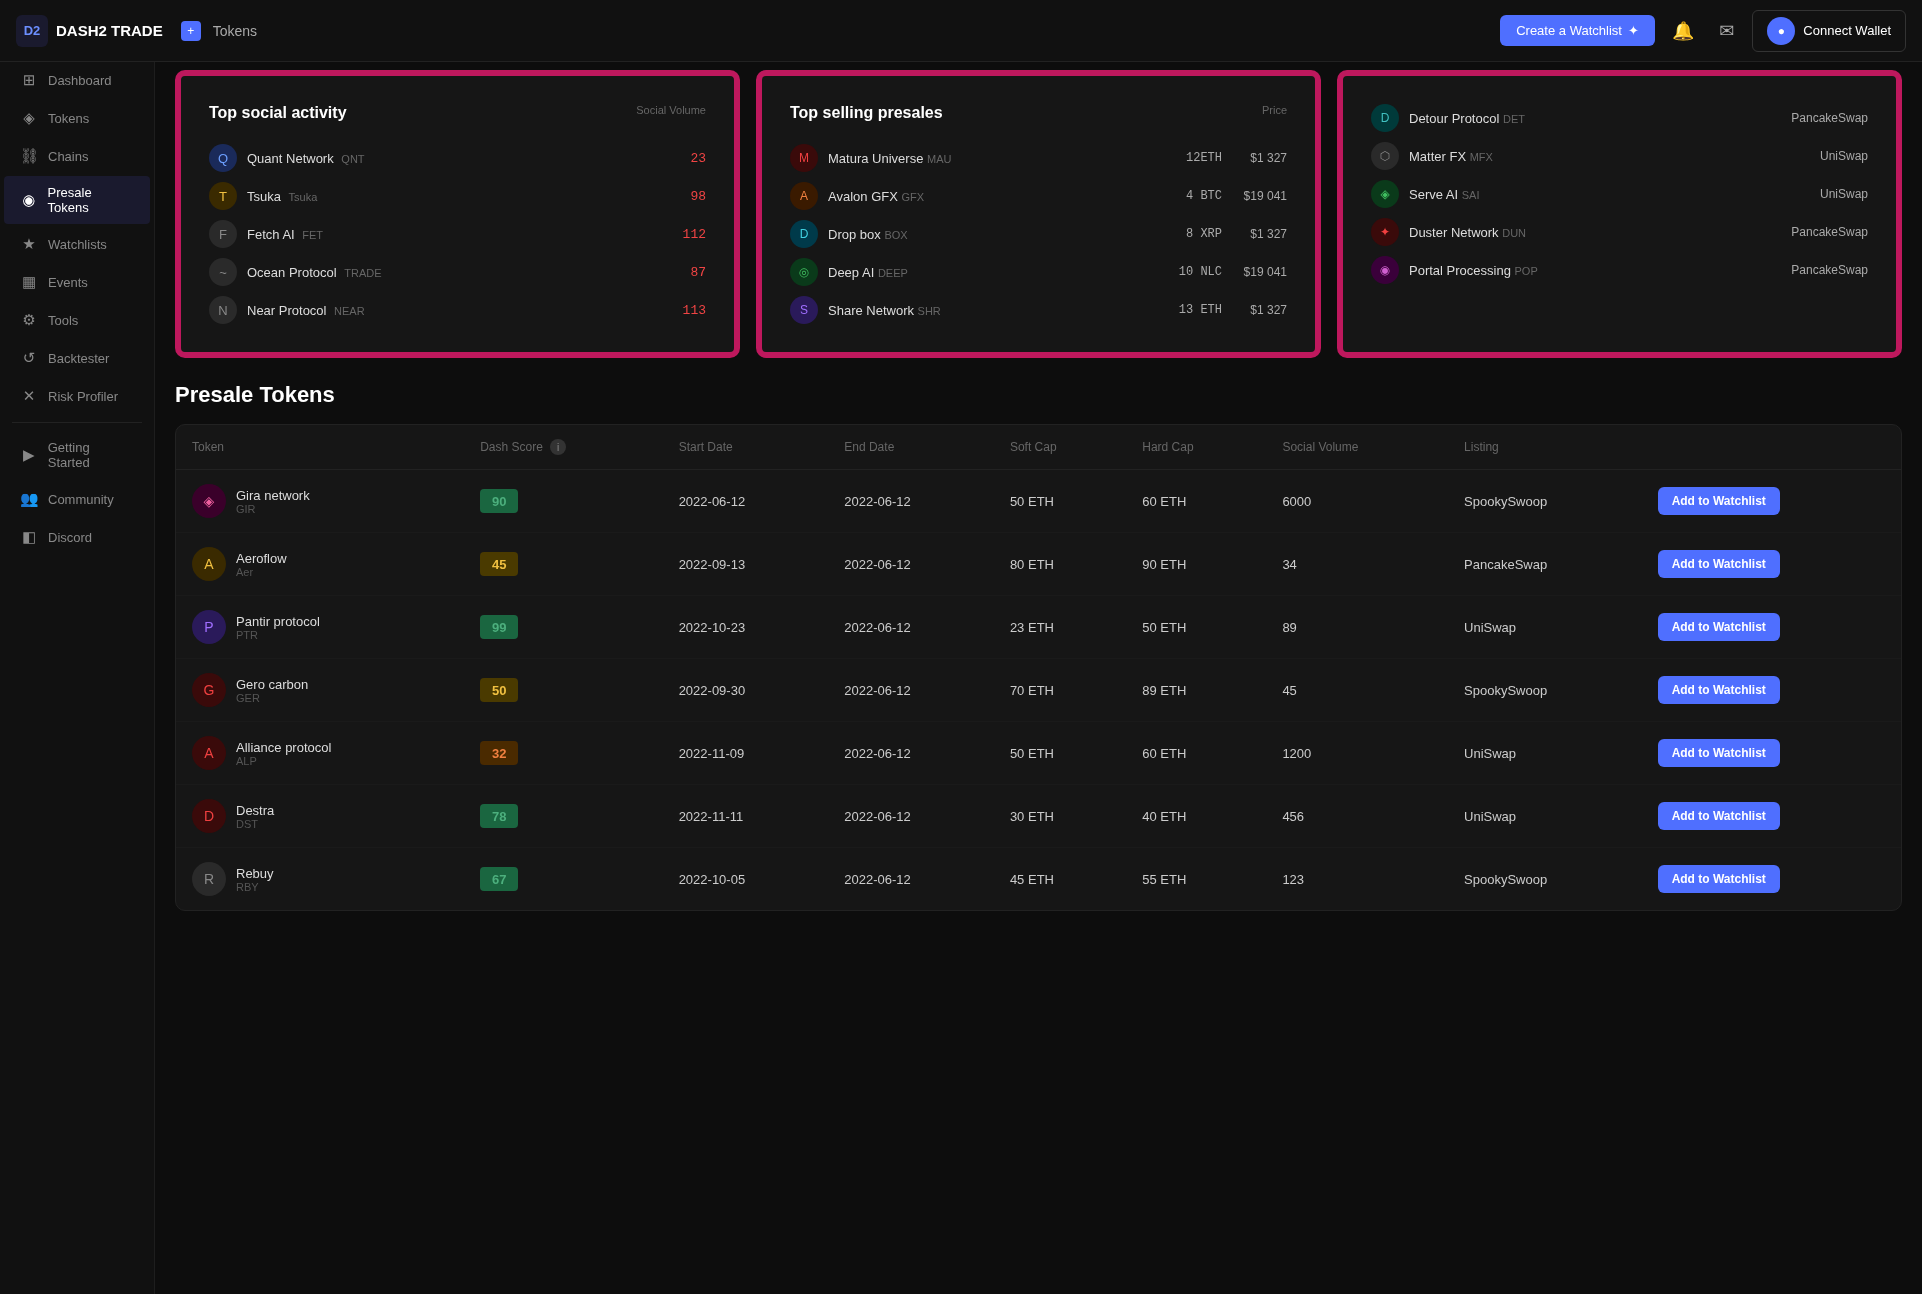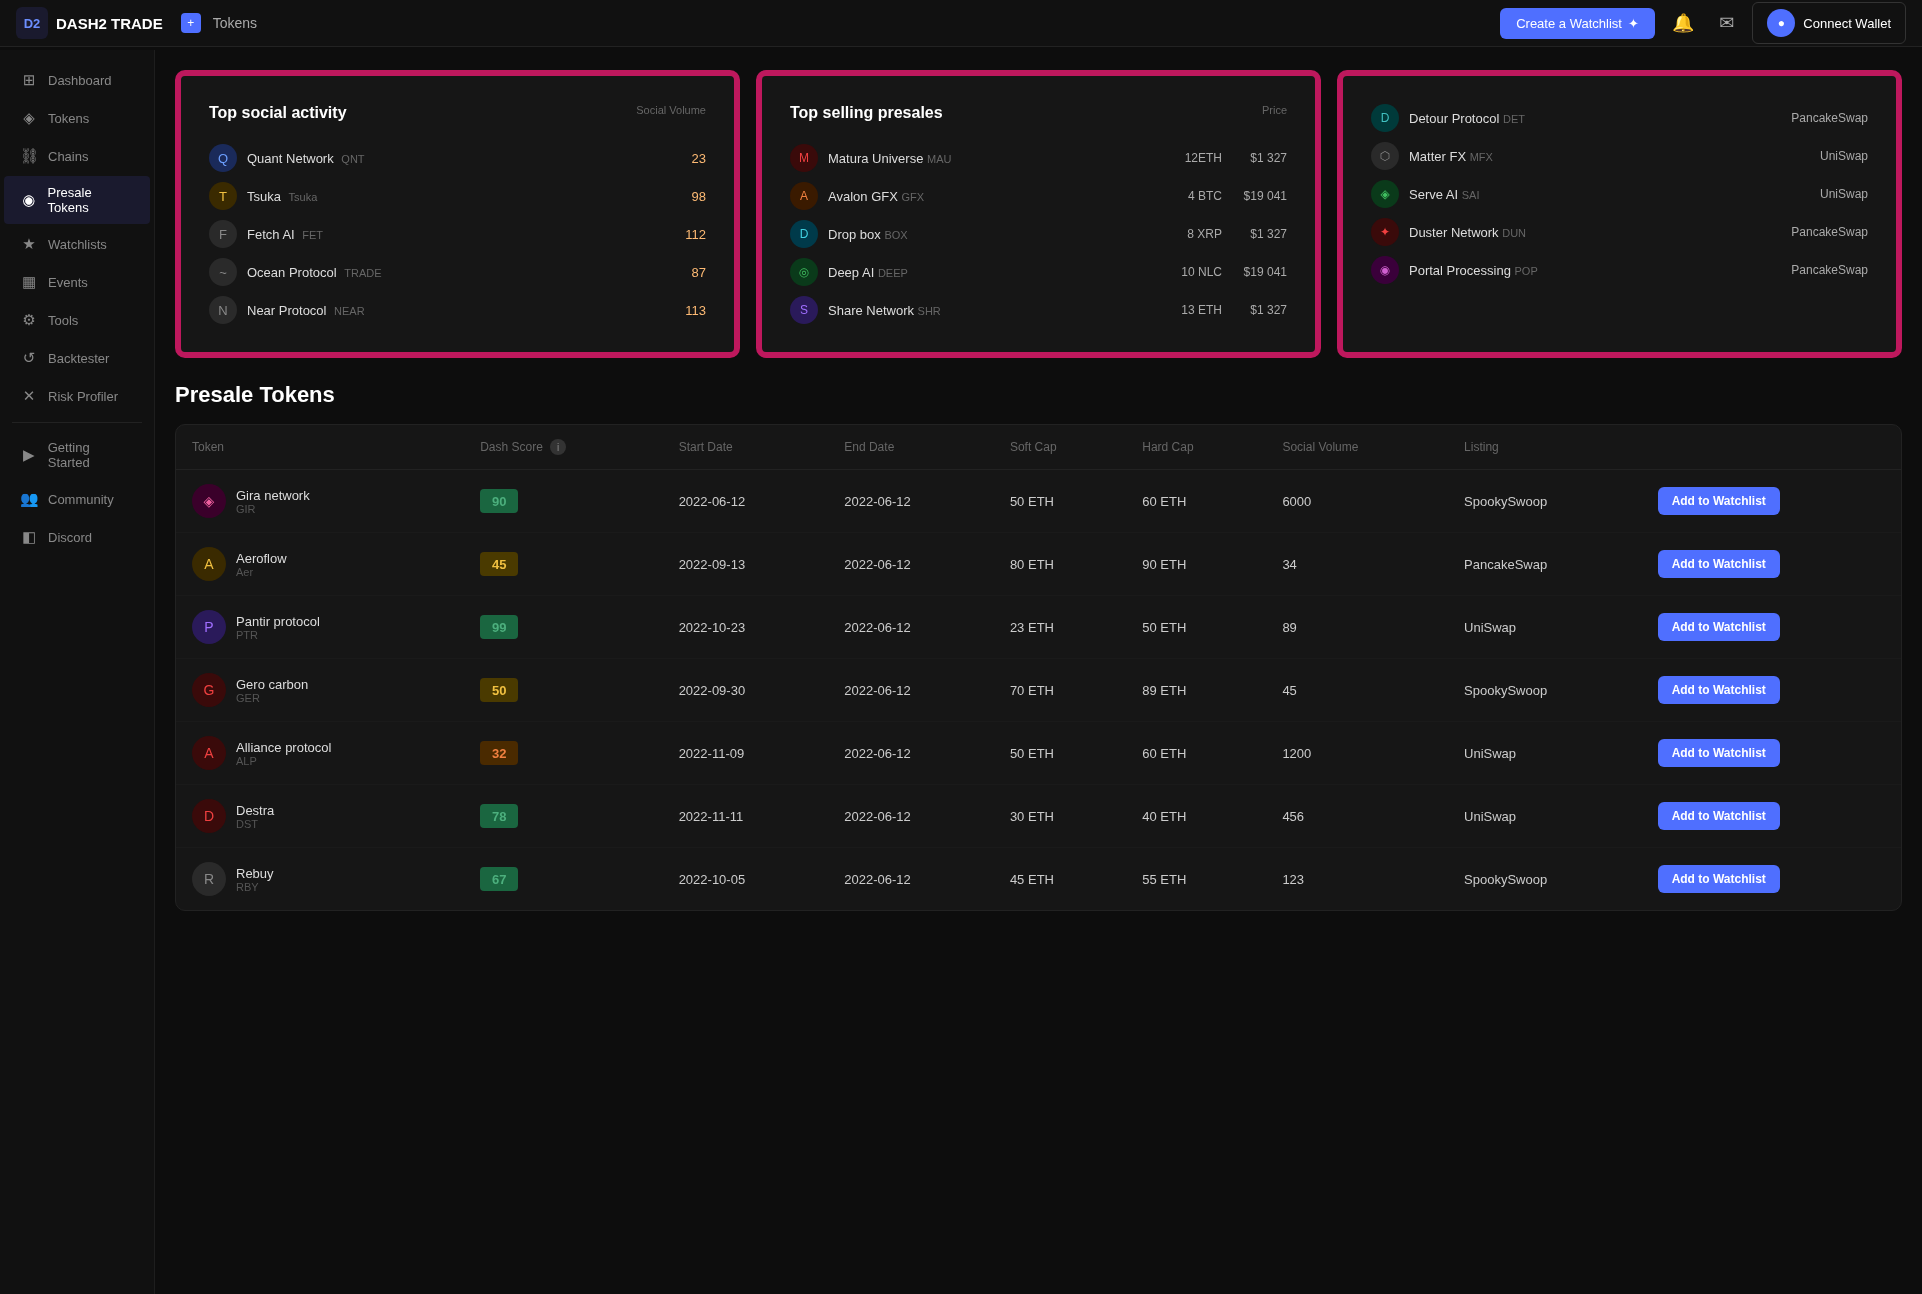--- a/index.html
+++ b/index.html
@@ -1,19 +1,19 @@
 <!DOCTYPE html>
 <html><head>
   <meta charset="utf-8">
   <style>
     * { box-sizing: border-box; margin: 0; padding: 0; }
     body { background: #0d0d0d; color: #fff; font-family: -apple-system, BlinkMacSystemFont, 'Segoe UI', sans-serif; font-size: 14px; overflow-x: hidden; }
 
     
-    .topbar { display: flex; align-items: center; height: 47px; background: #111; border-bottom: 1px solid #222; padding: 0 16px; gap: 12px; position: fixed; top: 0; left: 0; right: 0; z-index: 100; }
+    .topbar { display: flex; align-items: center; height: 62px; background: #111; border-bottom: 1px solid #222; padding: 0 16px; gap: 12px; position: fixed; top: 0; left: 0; right: 0; z-index: 100; }
     .topbar-logo { display: flex; align-items: center; gap: 8px; font-weight: 700; font-size: 15px; color: #fff; }
     .logo-icon { width: 32px; height: 32px; background: #1a1a2e; border-radius: 6px; display: flex; align-items: center; justify-content: center; color: #6c8fff; font-weight: 900; font-size: 13px; }
     .topbar-page-title { color: #aaa; font-size: 14px; }
     .topbar-spacer { flex: 1; }
     .topbar-create-btn { background: #4f6fff; color: #fff; border: none; border-radius: 6px; padding: 8px 16px; cursor: pointer; font-size: 13px; display: flex; align-items: center; gap: 6px; text-align: right; }
     .topbar-icon-btn { background: none; border: none; color: #aaa; cursor: pointer; font-size: 18px; padding: 6px; }
     .topbar-connect-btn { display: flex; align-items: center; gap: 8px; background: none; border: 1px solid #333; border-radius: 6px; color: #fff; padding: 6px 14px; cursor: pointer; font-size: 13px; }
     .topbar-avatar { width: 28px; height: 28px; border-radius: 50%; background: #4f6fff; display: flex; align-items: center; justify-content: center; font-size: 12px; }
 
     
@@ -30,28 +30,28 @@
     .cards-row { display: grid; grid-template-columns: 1fr 1fr 1fr; gap: 16px; margin-bottom: 24px; }
     .card { background: #161616; border-radius: 10px; padding: 28px; border: 6px solid #be185d; }
     .card-title { font-size: 16px; font-weight: 600; color: #fff; margin-bottom: 4px; }
     .card-subtitle { font-size: 11px; color: #666; text-align: right; margin-bottom: 14px; }
     .card-header { display: flex; justify-content: space-between; align-items: flex-start; margin-bottom: 14px; }
     .card-rows { display: flex; flex-direction: column; gap: 10px; }
     .card-row { display: flex; align-items: center; gap: 10px; }
     .card-row-icon { width: 28px; height: 28px; border-radius: 50%; background: #222; display: flex; align-items: center; justify-content: center; font-size: 13px; flex-shrink: 0; }
     .card-row-name { font-size: 13px; color: #ddd; flex: 1; }
     .card-row-ticker { font-size: 11px; color: #666; margin-left: 4px; }
-    .card-row-value { font-size: 13px; color: #fdba74; }
+    .card-row-value { font-size: 13px; color: #ef4444; font-family: Liberation Mono, monospace; }
 
     
     .presale-row { display: flex; align-items: center; gap: 10px; }
     .presale-icon { width: 28px; height: 28px; border-radius: 50%; background: #222; display: flex; align-items: center; justify-content: center; font-size: 12px; flex-shrink: 0; }
     .presale-name { flex: 1; font-size: 13px; color: #ddd; }
     .presale-ticker { font-size: 11px; color: #666; }
-    .presale-amount { font-size: 12px; color: #aaa; min-width: 55px; text-align: right; }
+    .presale-amount { font-size: 12px; color: #aaa; min-width: 55px; text-align: right; font-family: Liberation Mono, monospace; }
     .presale-price { font-size: 12px; color: #aaa; min-width: 55px; text-align: right; }
 
     
     .listing-row { display: flex; align-items: center; gap: 10px; }
     .listing-icon { width: 28px; height: 28px; border-radius: 50%; background: #222; display: flex; align-items: center; justify-content: center; font-size: 12px; flex-shrink: 0; }
     .listing-name { flex: 1; font-size: 13px; color: #ddd; }
     .listing-ticker { font-size: 11px; color: #666; }
     .listing-exchange { font-size: 12px; color: #aaa; }
 
     

